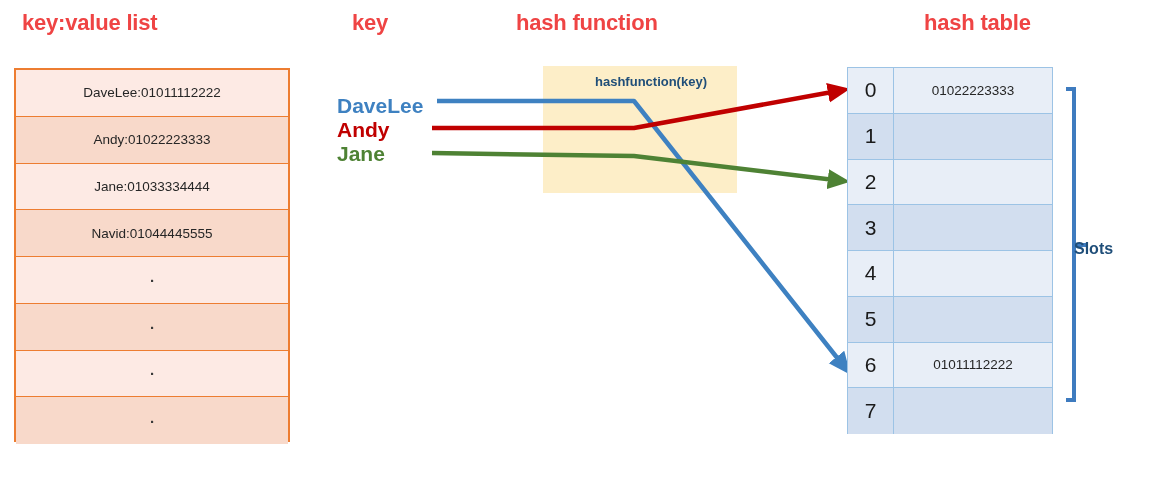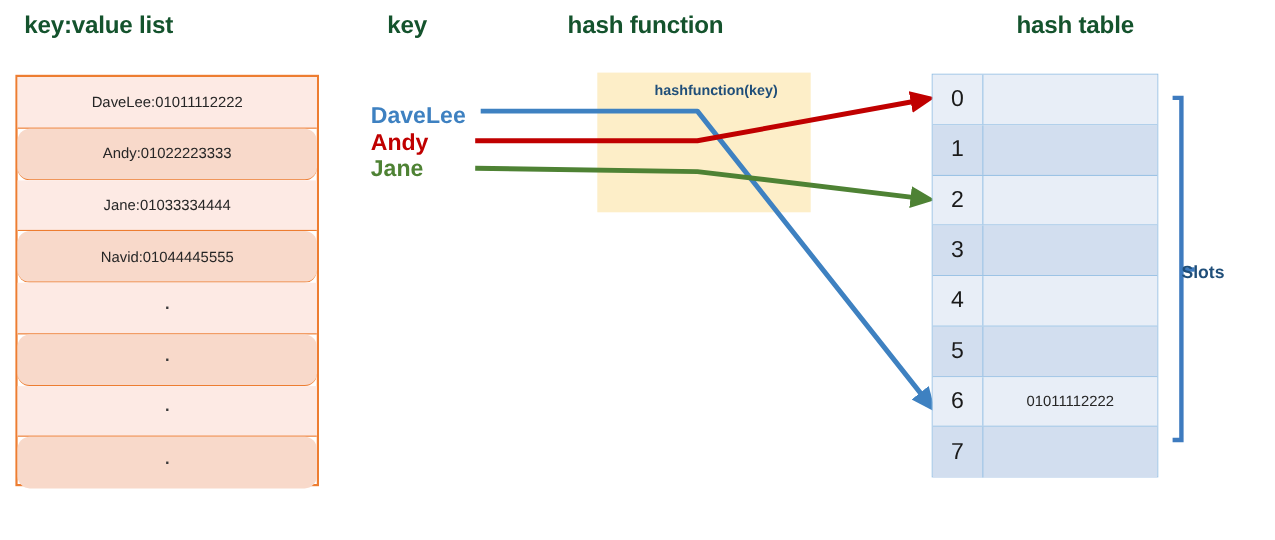--- a/index.html
+++ b/index.html
@@ -1,30 +1,30 @@
 <!DOCTYPE html>
 <html><head>
 <meta charset="utf-8">
 <style>
   html,body{margin:0;padding:0;background:#ffffff;}
   body{width:1159px;height:491px;position:relative;overflow:hidden;
        font-family:"Liberation Sans",sans-serif;}
 
-  .col-title{position:absolute;font-weight:bold;font-size:22px;color:#14532d;
+  .col-title{position:absolute;font-weight:bold;font-size:22px;color:#ef4444;
              white-space:nowrap;letter-spacing:-0.2px;}
 
   
   #kv-list{position:absolute;left:14px;top:68px;width:276px;height:374px;
            border:2px solid #ed7d31;box-sizing:border-box;}
   .kv-row{height:46.75px;box-sizing:border-box;border-bottom:1px solid #ed7d31;
           display:flex;align-items:center;justify-content:center;
           font-size:13.5px;color:#262626;}
   .kv-row:last-child{border-bottom:none;}
   .kv-row.odd{background:#fdeae4;}
-  .kv-row.even{background:#f8d9ca;border-radius:11px;}
+  .kv-row.even{background:#f8d9ca;}
   .kv-row.dot{font-size:15px;font-weight:bold;color:#3a3a3a;line-height:0;padding-bottom:6px;}
 
   
   .key-label{position:absolute;font-weight:bold;font-size:21px;white-space:nowrap;}
 
   
   #hf-box{position:absolute;left:543px;top:66px;width:194px;height:127px;
           background:#fdeec8;}
   #hf-label{position:absolute;left:543px;top:74px;width:216px;text-align:center;
             font-weight:bold;font-size:13px;color:#1f4e79;}
@@ -94,20 +94,21 @@
 
   <path d="M432,153 L634,156 L843,181" fill="none" stroke="#4e8234" stroke-width="4.5" stroke-linejoin="round" marker-end="url(#ah-green)"></path>
 
   <path d="M1066,89 L1074,89 L1074,400 L1066,400" fill="none" stroke="#3e7bbf" stroke-width="4" stroke-linejoin="miter" stroke-linecap="butt"></path>
   <path d="M1074,245 L1086,245" fill="none" stroke="#3e7bbf" stroke-width="4"></path>
 </svg>
 
 <div id="hash-table">
   <div class="ht-row odd">
     <div class="ht-idx">0</div>
+    <div class="ht-val">01022223333</div>
   </div>
   <div class="ht-row even">
     <div class="ht-idx">1</div>
     <div class="ht-val"></div>
   </div>
   <div class="ht-row odd">
     <div class="ht-idx">2</div>
   </div>
   <div class="ht-row even">
     <div class="ht-idx">3</div>

